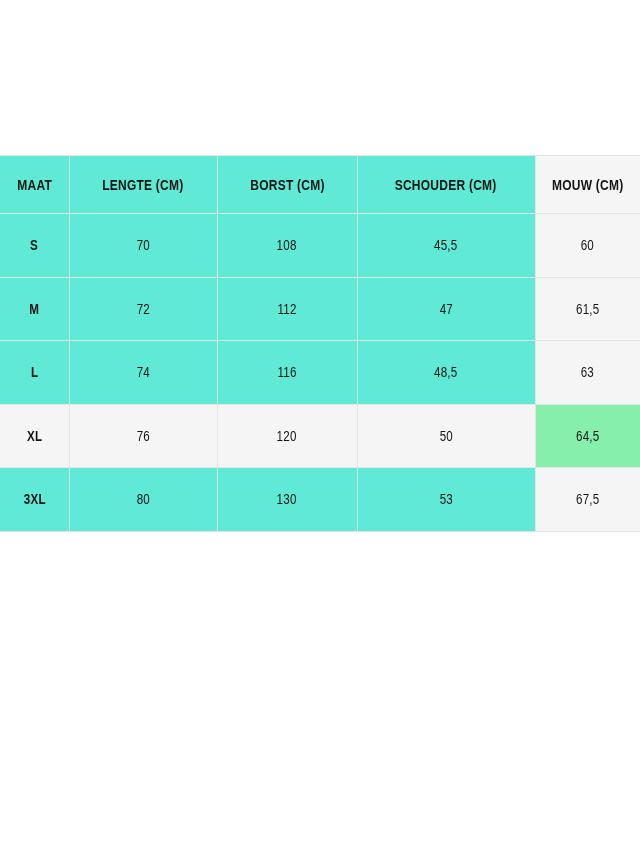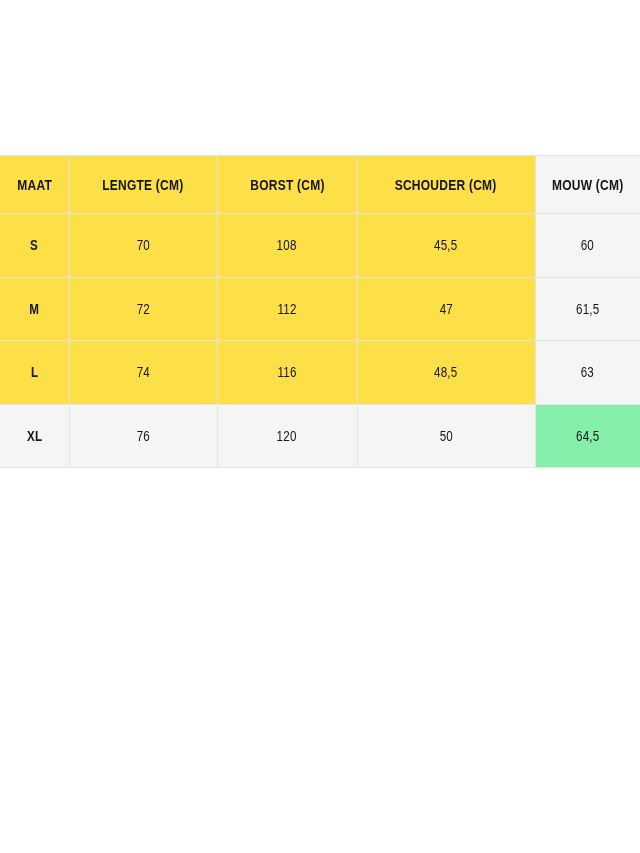--- a/index.html
+++ b/index.html
@@ -30,21 +30,21 @@
   col.c-lengte   { width: 148px; }
   col.c-borst    { width: 140px; }
   col.c-schouder { width: 178px; }
   col.c-mouw     { width: 105px; }
 
   th, td {
     border-bottom: 1px solid #e4e4e4;
     border-right: 1px solid #e4e4e4;
     text-align: center;
     vertical-align: middle;
-    background: #fde047;
+    background: #5eead4;
     overflow: hidden;
     white-space: nowrap;
   }
   th:last-child, td:last-child { border-right: none; }
 
   thead tr { height: 58px; }
   tbody tr { height: 63.5px; }
 
   
   .cx {
@@ -115,16 +115,23 @@
         <td><span class="cx">48,5</span></td>
         <td class="mouw-col"><span class="cx">63</span></td>
       </tr>
       <tr class="hl">
         <td class="size-label"><span class="cx">XL</span></td>
         <td><span class="cx">76</span></td>
         <td><span class="cx">120</span></td>
         <td><span class="cx">50</span></td>
         <td class="mouw-col"><span class="cx">64,5</span></td>
       </tr>
+      <tr>
+        <td class="size-label"><span class="cx">3XL</span></td>
+        <td><span class="cx">80</span></td>
+        <td><span class="cx">130</span></td>
+        <td><span class="cx">53</span></td>
+        <td class="mouw-col"><span class="cx">67,5</span></td>
+      </tr>
     </tbody>
   </table>
 
 </div>
 
 </body></html>

